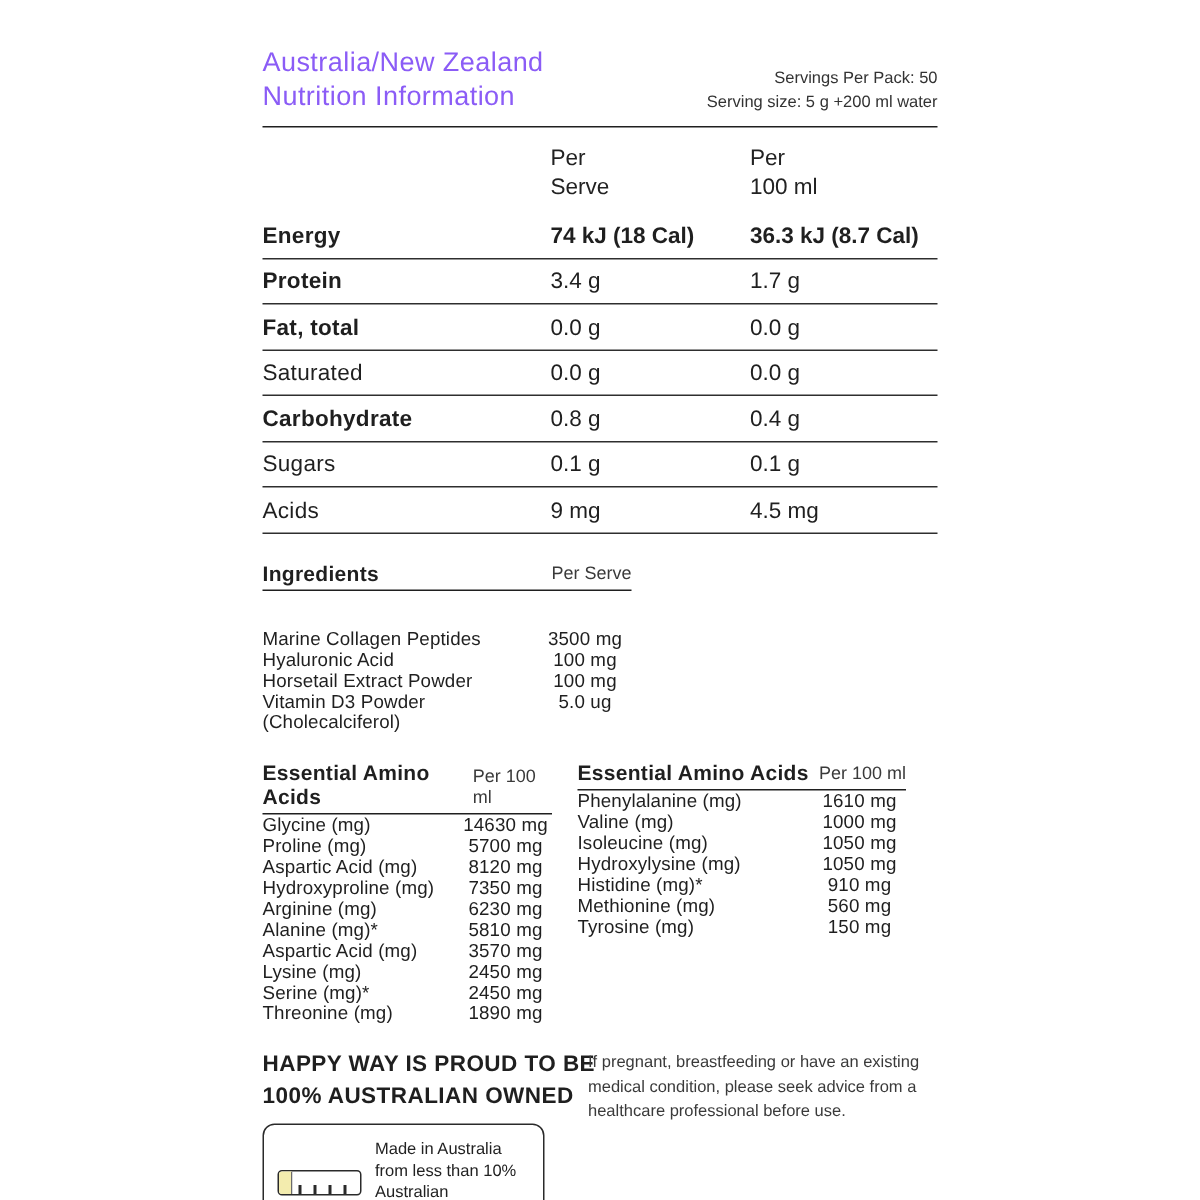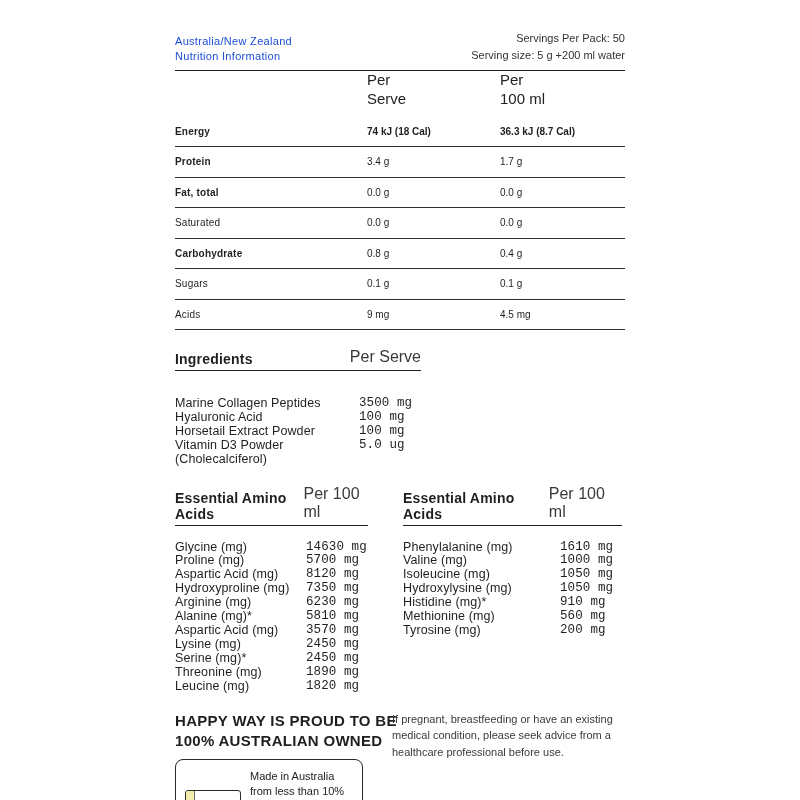--- a/index.html
+++ b/index.html
@@ -8,50 +8,50 @@
     font-family: "Liberation Sans", sans-serif;
     color: #1f1f1f;
     -webkit-font-smoothing: antialiased;
   }
   .page { position: relative; width: 800px; height: 800px; background: #fff; overflow: hidden; }
   .content { position: absolute; left: 175px; top: 30px; width: 450px; }
 
   
   .hdr { display: flex; justify-content: space-between; align-items: flex-end;
          padding-bottom: 7px; border-bottom: 1.5px solid #1f1f1f; }
-  .hdr-title { font-size: 11px; font-weight: 400; line-height: 1.3; letter-spacing: 0.3px; color: #1d4ed8; }
+  .hdr-title { font-size: 18px; font-weight: 400; line-height: 1.3; letter-spacing: 0.3px; color: #8b5cf6; }
   .hdr-right { text-align: right; font-size: 11px; line-height: 1.5; color: #333; }
 
   
-  .ntable { }
+  .ntable { margin-top: 12px; }
   .ncols { display: grid; grid-template-columns: 192px 133px 1fr; }
   .ncol-h { font-size: 15px; line-height: 1.25; color: #222; padding-bottom: 8px; }
   .nrow { display: grid; grid-template-columns: 192px 133px 1fr; align-items: center;
-          height: 30.5px; border-bottom: 1px solid #2e2e2e; font-size: 10px; }
+          height: 30.5px; border-bottom: 1px solid #2e2e2e; font-size: 15px; }
   .nrow .lbl { letter-spacing: 0.2px; }
   .b { font-weight: 700; }
 
   
   .sec-head { display: flex; justify-content: space-between; align-items: flex-end;
               border-bottom: 1.3px solid #1f1f1f; padding-bottom: 3px; }
   .sec-title { font-size: 14px; font-weight: 700; letter-spacing: 0.2px; }
-  .sec-unit { font-size: 16px; color: #3a3a3a; padding-bottom: 1px; }
+  .sec-unit { font-size: 12px; color: #3a3a3a; padding-bottom: 1px; }
 
   
   .ingredients { margin-top: 18px; width: 246px; }
   .ing-items { margin-top: 26px; }
   .kv { display: flex; align-items: flex-start; font-size: 12.5px; line-height: 13.9px; letter-spacing: 0.1px; }
   .kv .k { flex: 1 1 auto; padding-right: 6px; }
-  .kv .v { flex: 0 0 auto; min-width: 62px; text-align: left; white-space: nowrap; font-family: Liberation Mono, monospace; }
-
-  
-  .amino-wrap { margin-top: 18px; display: flex; gap: 35px; }
+  .kv .v { flex: 0 0 auto; min-width: 62px; text-align: center; white-space: nowrap; }
+
+  
+  .amino-wrap { margin-top: 18px; display: flex; gap: 17px; }
   .amino-col-l { width: 193px; }
   .amino-col-r { width: 219px; }
-  .amino-items { margin-top: 15px; }
+  .amino-items { margin-top: 1px; }
 
   
   .footer { margin-top: 17px; display: flex; gap: 17px; }
   .foot-left { width: 200px; }
   .foot-right { width: 233px; }
   .headline { font-size: 15px; font-weight: 700; line-height: 1.38; letter-spacing: 0.3px; white-space: nowrap; }
   .badge { margin-top: 7px; width: 188px; border: 1.5px solid #2a2a2a; border-radius: 8px;
            padding: 9px 9px 9px 9px; display: flex; align-items: center; gap: 9px; }
   .gauge { position: relative; width: 56px; height: 17px; border: 1.5px solid #2a2a2a;
            border-radius: 3px; flex: 0 0 auto; background: #fff; }
@@ -195,24 +195,20 @@
               <span class="v">2450 mg</span>
             </div>
           <div class="kv">
               <span class="k">Serine (mg)*</span>
               <span class="v">2450 mg</span>
             </div>
           <div class="kv">
               <span class="k">Threonine (mg)</span>
               <span class="v">1890 mg</span>
             </div>
-          <div class="kv">
-              <span class="k">Leucine (mg)</span>
-              <span class="v">1820 mg</span>
-            </div>
         </div>
       </div>
 
       <div class="amino-col-r">
         <div class="sec-head">
           <span class="sec-title">Essential Amino Acids</span>
           <span class="sec-unit">Per 100 ml</span>
         </div>
         <div class="amino-items">
           <div class="kv">
@@ -234,21 +230,21 @@
           <div class="kv">
               <span class="k">Histidine (mg)*</span>
               <span class="v">910 mg</span>
             </div>
           <div class="kv">
               <span class="k">Methionine (mg)</span>
               <span class="v">560 mg</span>
             </div>
           <div class="kv">
               <span class="k">Tyrosine (mg)</span>
-              <span class="v">200 mg</span>
+              <span class="v">150 mg</span>
             </div>
         </div>
       </div>
     </div>
 
     <div class="footer">
       <div class="foot-left">
         <div class="headline">
           <div>HAPPY WAY IS PROUD TO BE</div>
           <div>100% AUSTRALIAN OWNED</div>

